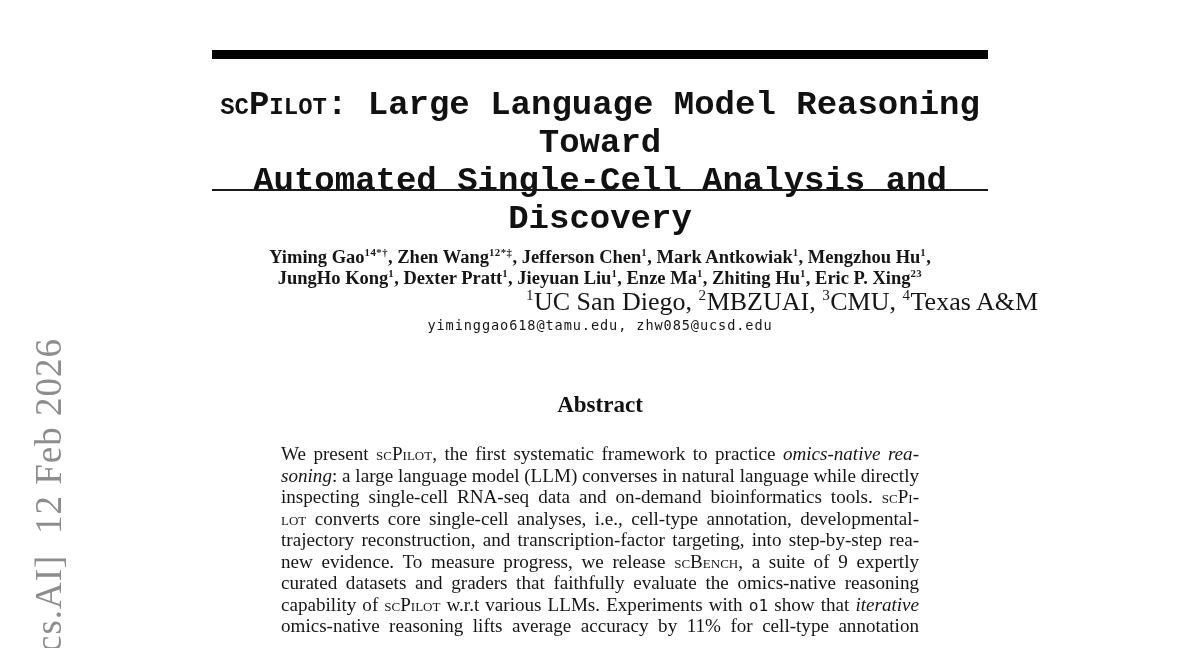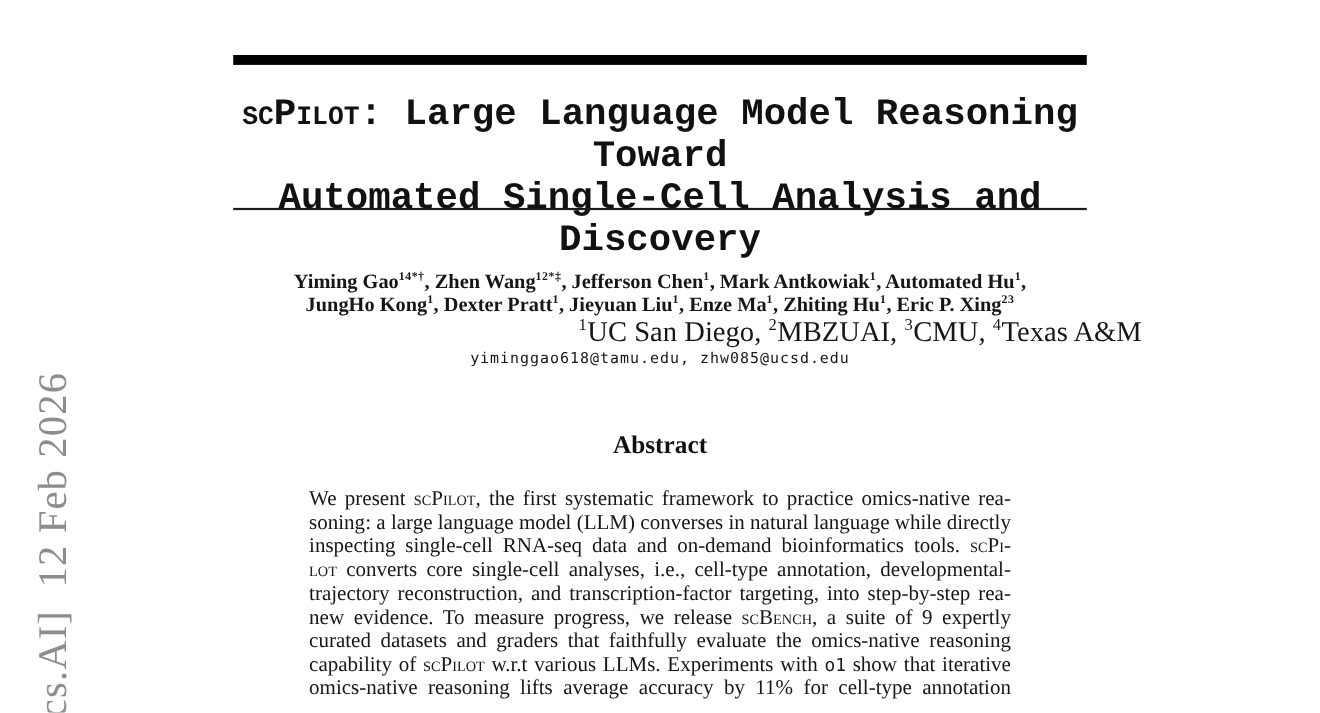--- a/index.html
+++ b/index.html
@@ -90,21 +90,21 @@
     width: 638px;
     font-size: 19.1px;
     color: #161616;
   }
   .abs-line {
     line-height: 21.5px;
     height: 21.5px;
     text-align: justify;
     text-align-last: justify;
   }
-  .seg-i  { }
+  .seg-i  { font-style: italic; }
   .seg-sc { font-variant: small-caps; }
   .seg-m  {
     font-family: "DejaVu Sans Mono", "Liberation Mono", monospace;
     font-size: 0.85em;
   }
   .seg-sup {
     vertical-align: super;
     font-size: 0.58em;
     line-height: 0;
     letter-spacing: 0.5px;
@@ -120,21 +120,21 @@
   <div class="rule-thick"></div>
 
   <h1 class="title">
     <div class="title-line"><span class="seg-sc">scPilot</span><span>: Large Language Model Reasoning Toward</span></div>
     <div class="title-line"><span>Automated Single-Cell Analysis and Discovery</span></div>
   </h1>
 
   <div class="rule-thin"></div>
 
   <div class="authors">
-    <div class="authors-line"><span>Yiming Gao</span><span class="seg-sup">14*†</span><span>, Zhen Wang</span><span class="seg-sup">12*‡</span><span>, Jefferson Chen</span><span class="seg-sup">1</span><span>, Mark Antkowiak</span><span class="seg-sup">1</span><span>, Automated Hu</span><span class="seg-sup">1</span><span>,</span></div>
+    <div class="authors-line"><span>Yiming Gao</span><span class="seg-sup">14*†</span><span>, Zhen Wang</span><span class="seg-sup">12*‡</span><span>, Jefferson Chen</span><span class="seg-sup">1</span><span>, Mark Antkowiak</span><span class="seg-sup">1</span><span>, Mengzhou Hu</span><span class="seg-sup">1</span><span>,</span></div>
     <div class="authors-line"><span>JungHo Kong</span><span class="seg-sup">1</span><span>, Dexter Pratt</span><span class="seg-sup">1</span><span>, Jieyuan Liu</span><span class="seg-sup">1</span><span>, Enze Ma</span><span class="seg-sup">1</span><span>, Zhiting Hu</span><span class="seg-sup">1</span><span>, Eric P. Xing</span><span class="seg-sup">23</span></div>
     <div class="affil-line"><span class="seg-sup">1</span><span>UC San Diego, </span><span class="seg-sup">2</span><span>MBZUAI, </span><span class="seg-sup">3</span><span>CMU, </span><span class="seg-sup">4</span><span>Texas A&amp;M</span></div>
     <div class="email-line"><span class="seg-m">yiminggao618@tamu.edu, zhw085@ucsd.edu</span></div>
   </div>
 
   <div class="abstract-heading">Abstract</div>
 
   <div class="abstract-body">
       <div class="abs-line"><span>We present </span><span class="seg-sc">scPilot</span><span>, the first systematic framework to practice </span><span class="seg-i">omics-native rea-</span></div>
       <div class="abs-line"><span class="seg-i">soning</span><span>: a large language model (LLM) converses in natural language while directly</span></div>

